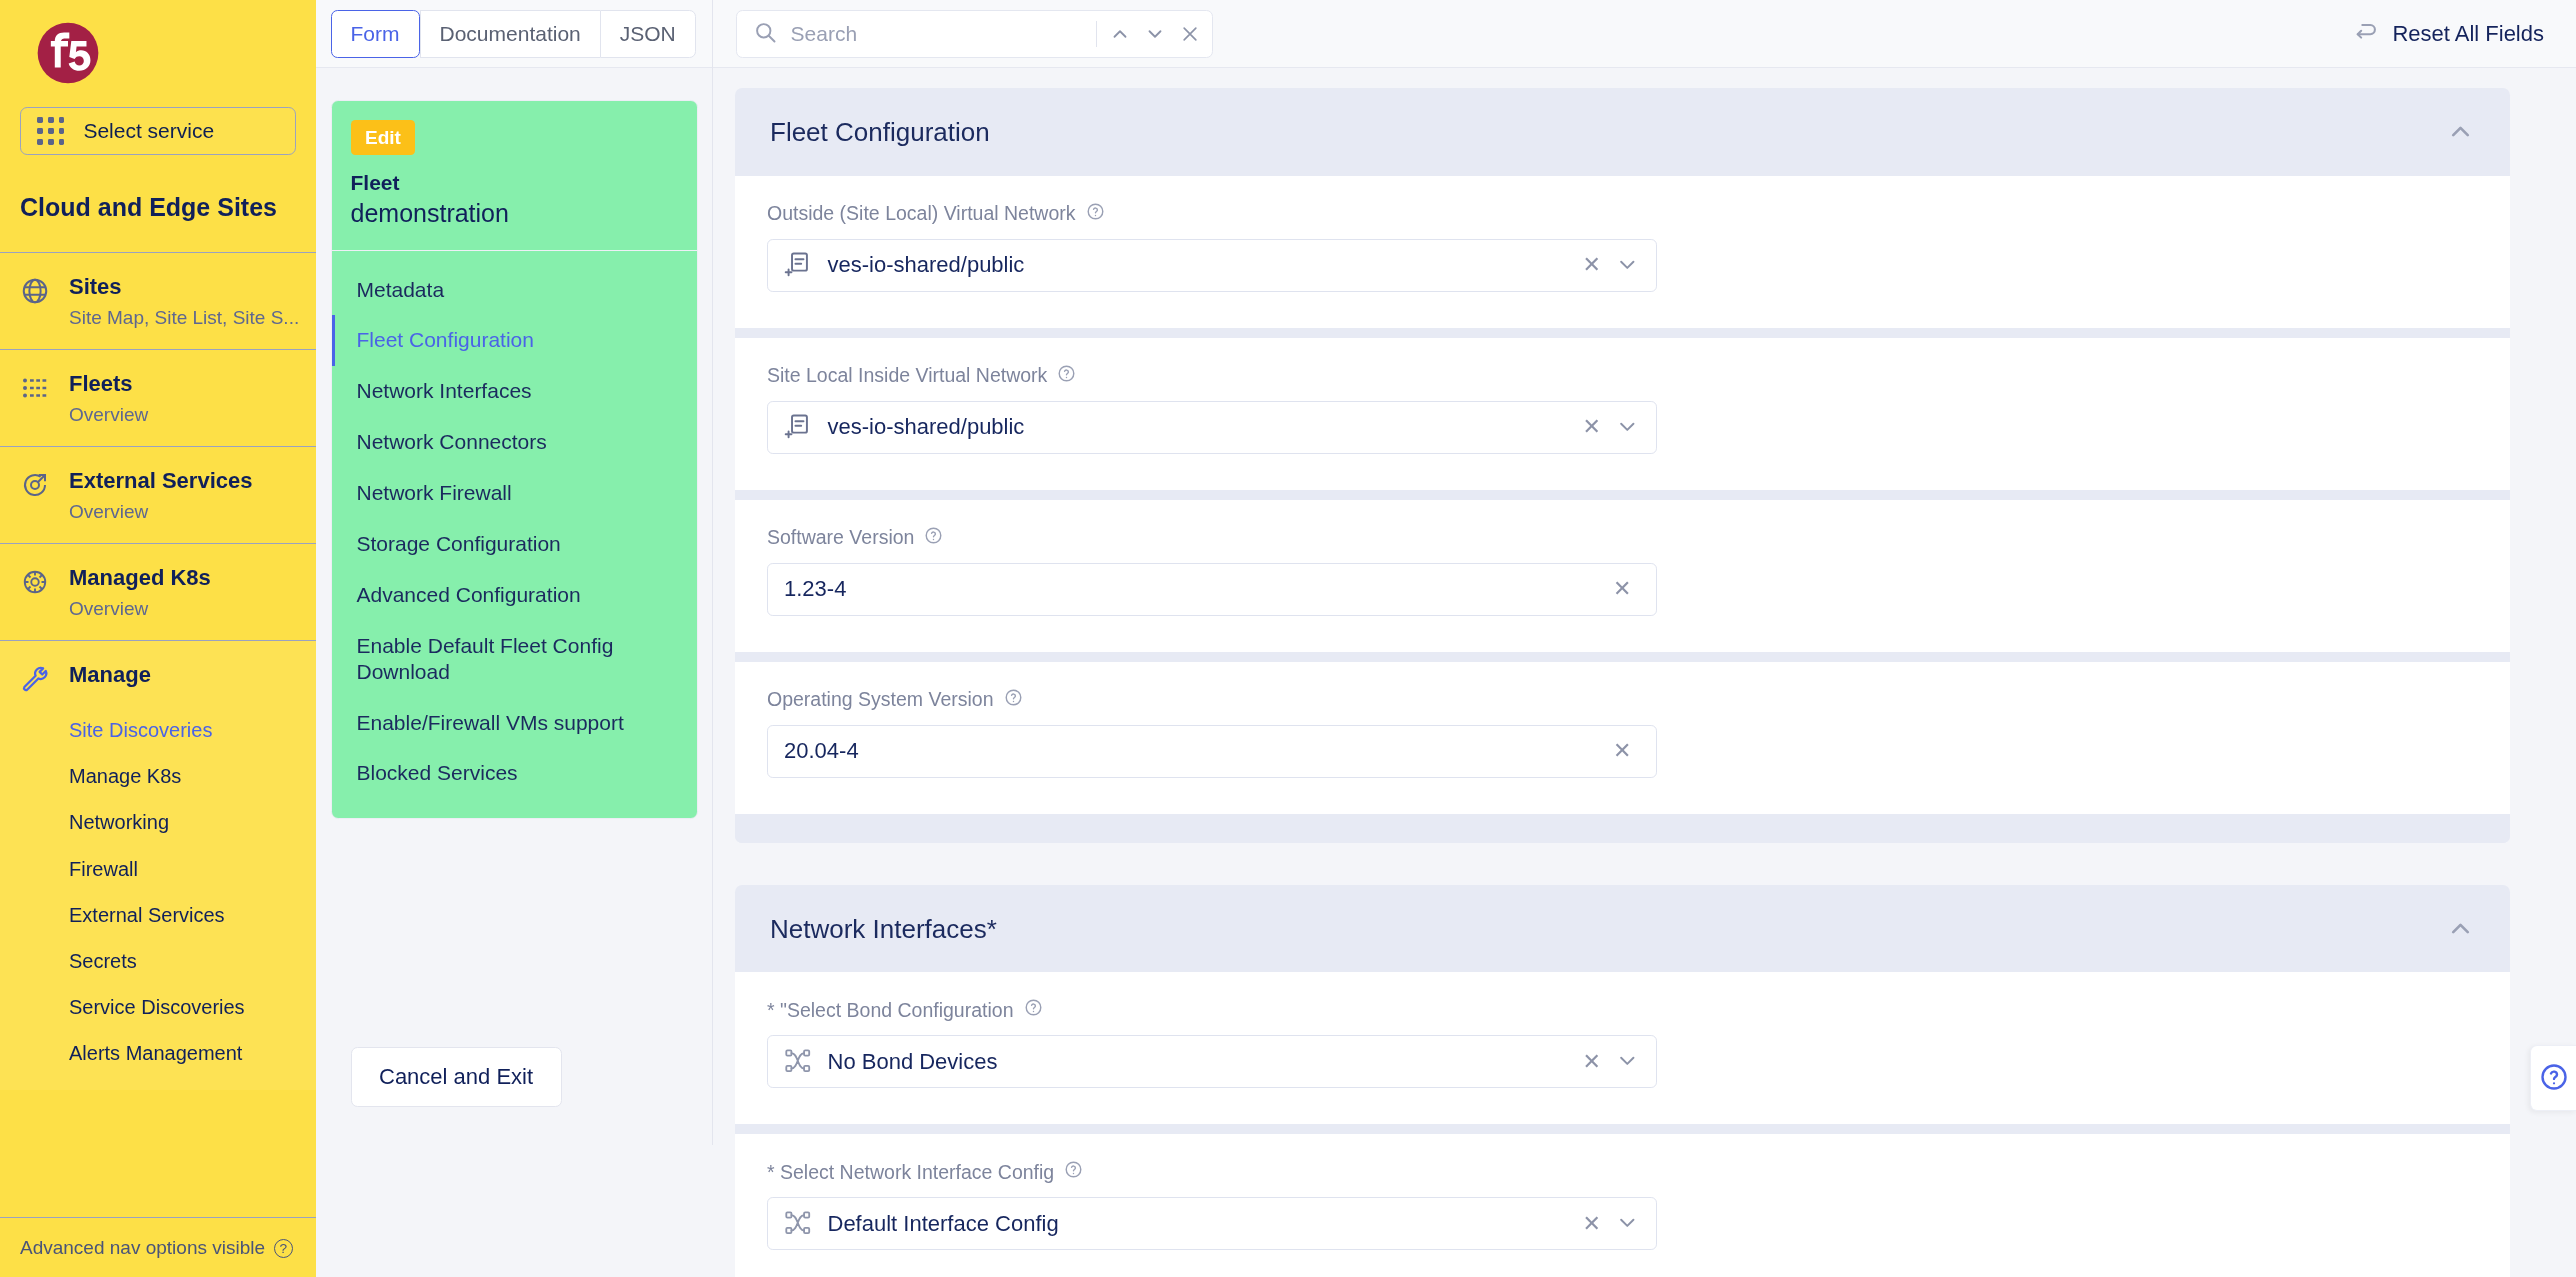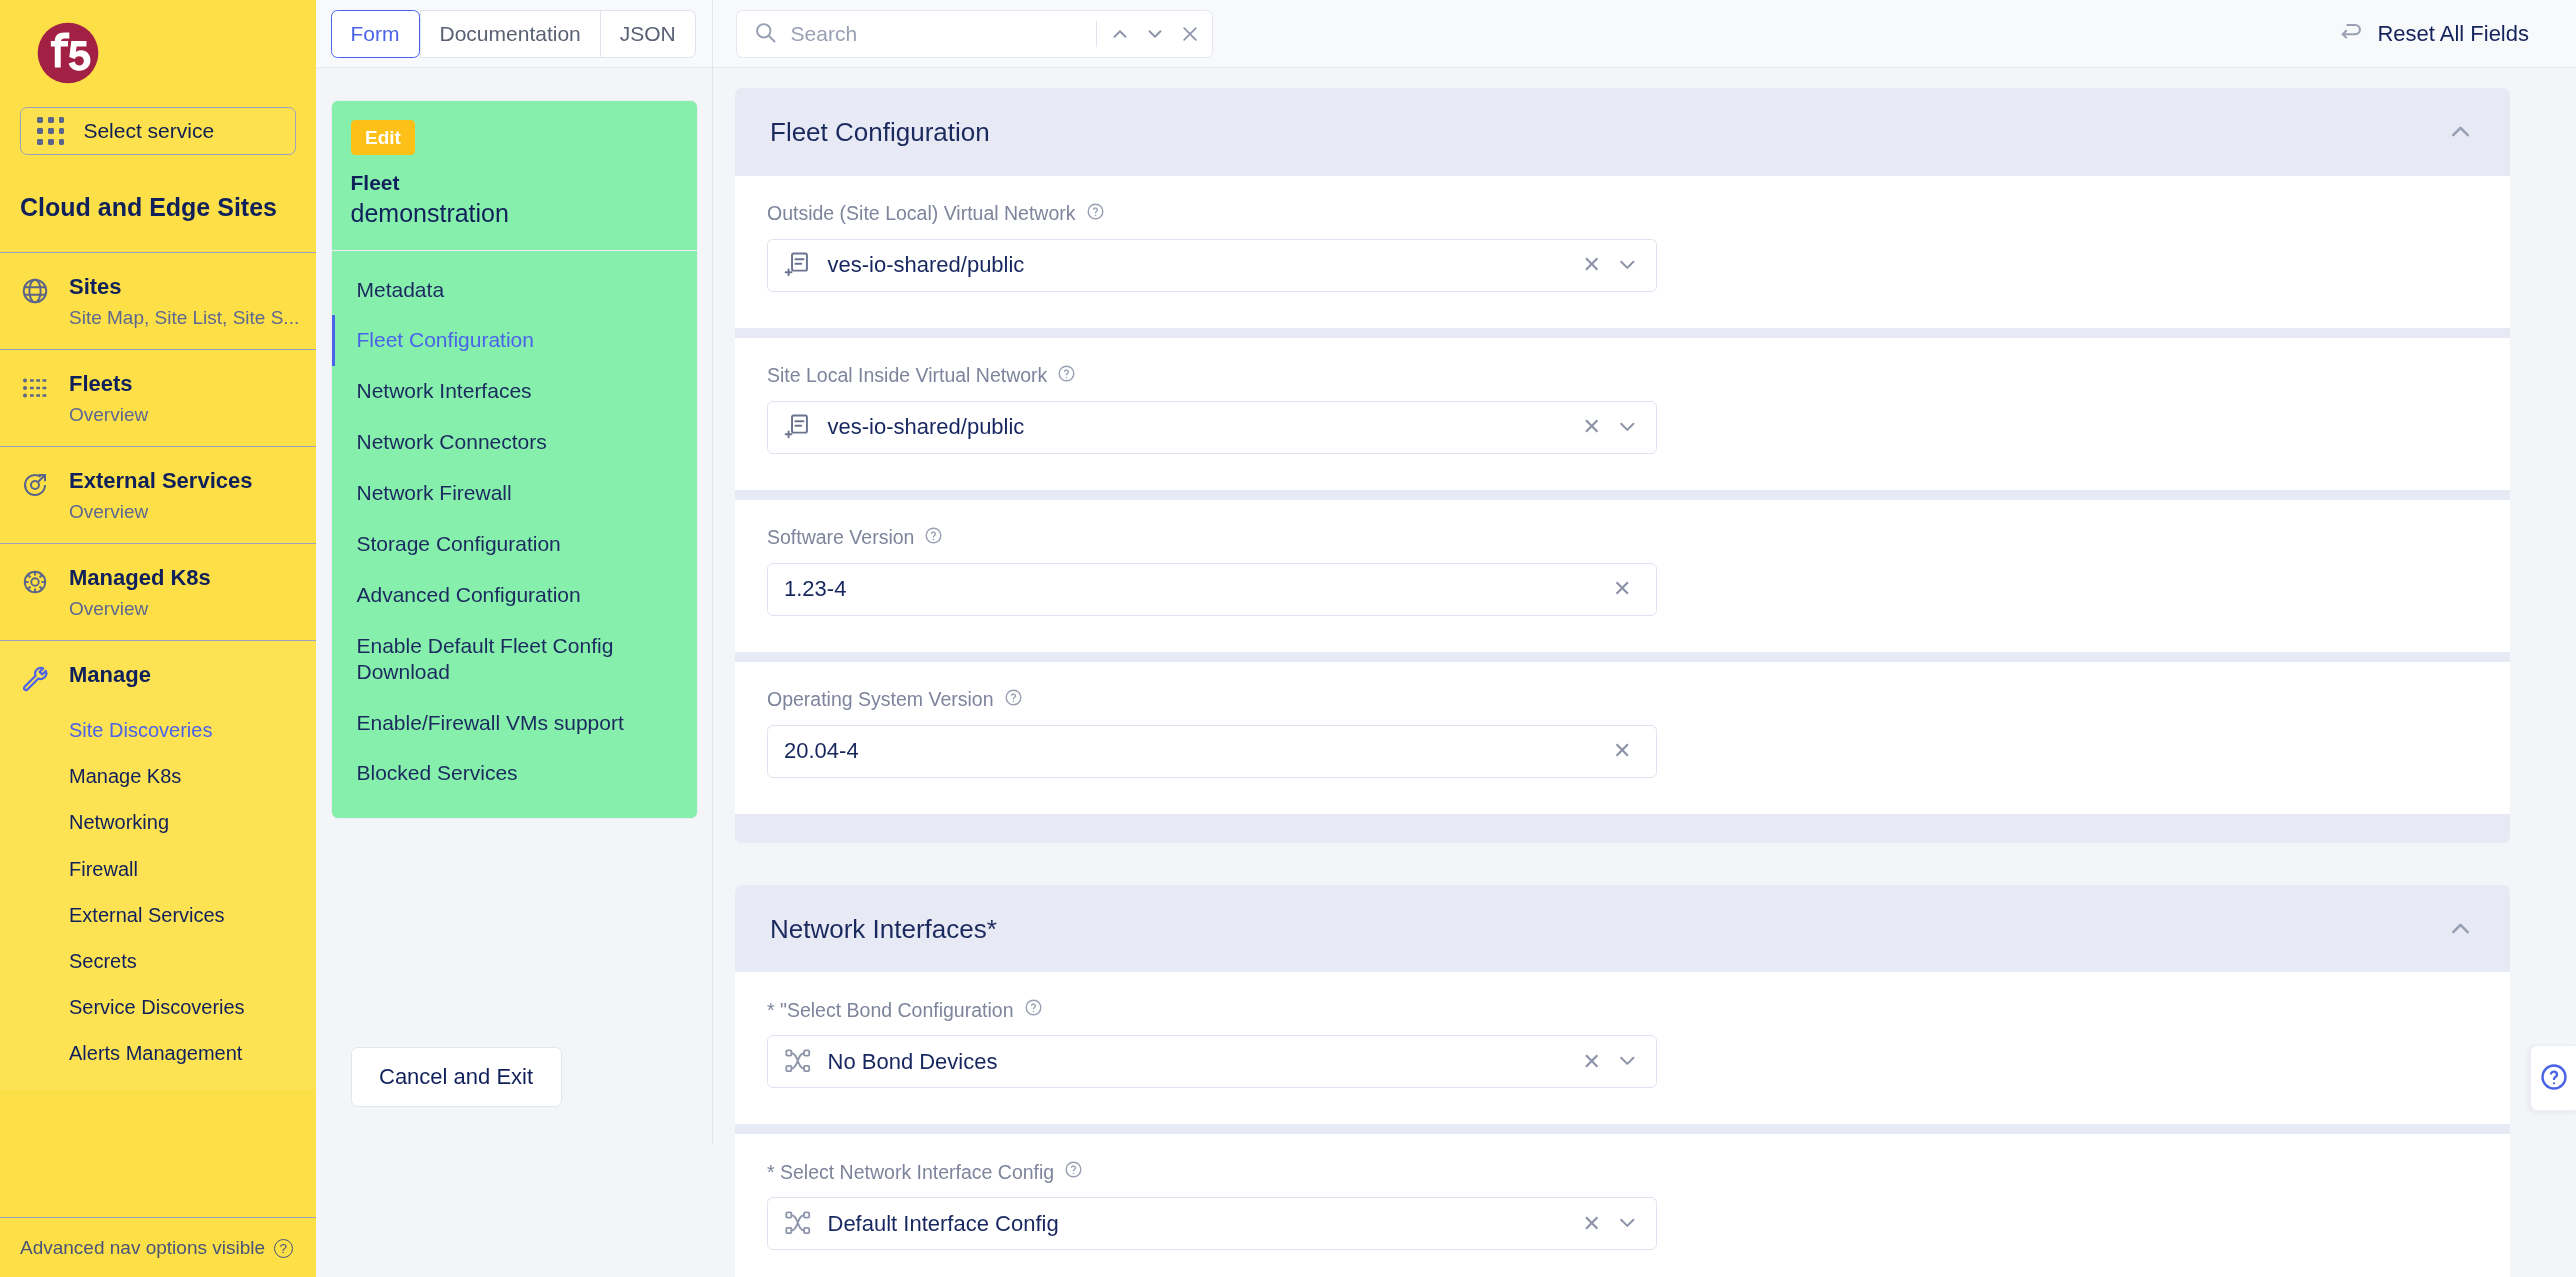--- a/index.html
+++ b/index.html
@@ -99,21 +99,21 @@
   .btn-cancel {
     background: #fff; border: 0.7px solid #e3e5ee; border-radius: 6.5px;
     font-size: 22px; color: #10205a; padding: 16px 27.5px;
     font-family: "Liberation Sans", sans-serif;
   }
 
   
   .main { flex: 1; height: 1278px; display: flex; flex-direction: column; background: #f4f5f9; min-width:0;}
   .main-topbar {
     height: 68px; background: #f8f9fb; border-bottom: 0.7px solid #e6e8f0;
-    display: flex; align-items: center; padding: 0 47px 0 23px; flex: 0 0 68px;
+    display: flex; align-items: center; padding: 0 32px 0 23px; flex: 0 0 68px;
   }
   .searchbox {
     width: 477px; height: 48px; background: #fff; border: 0.7px solid #e4e7f0;
     border-radius: 6.5px; display: flex; align-items: center; padding: 0 4.3px 0 16px;
   }
   .search-ic { width: 24.6px; height: 24.6px; flex: 0 0 24.6px; }
   .search-inp {
     flex: 1; border: none; outline: none; font-size: 21px; color: #2b3452;
     padding-left: 13px; background: transparent;
     font-family: "Liberation Sans", sans-serif;

